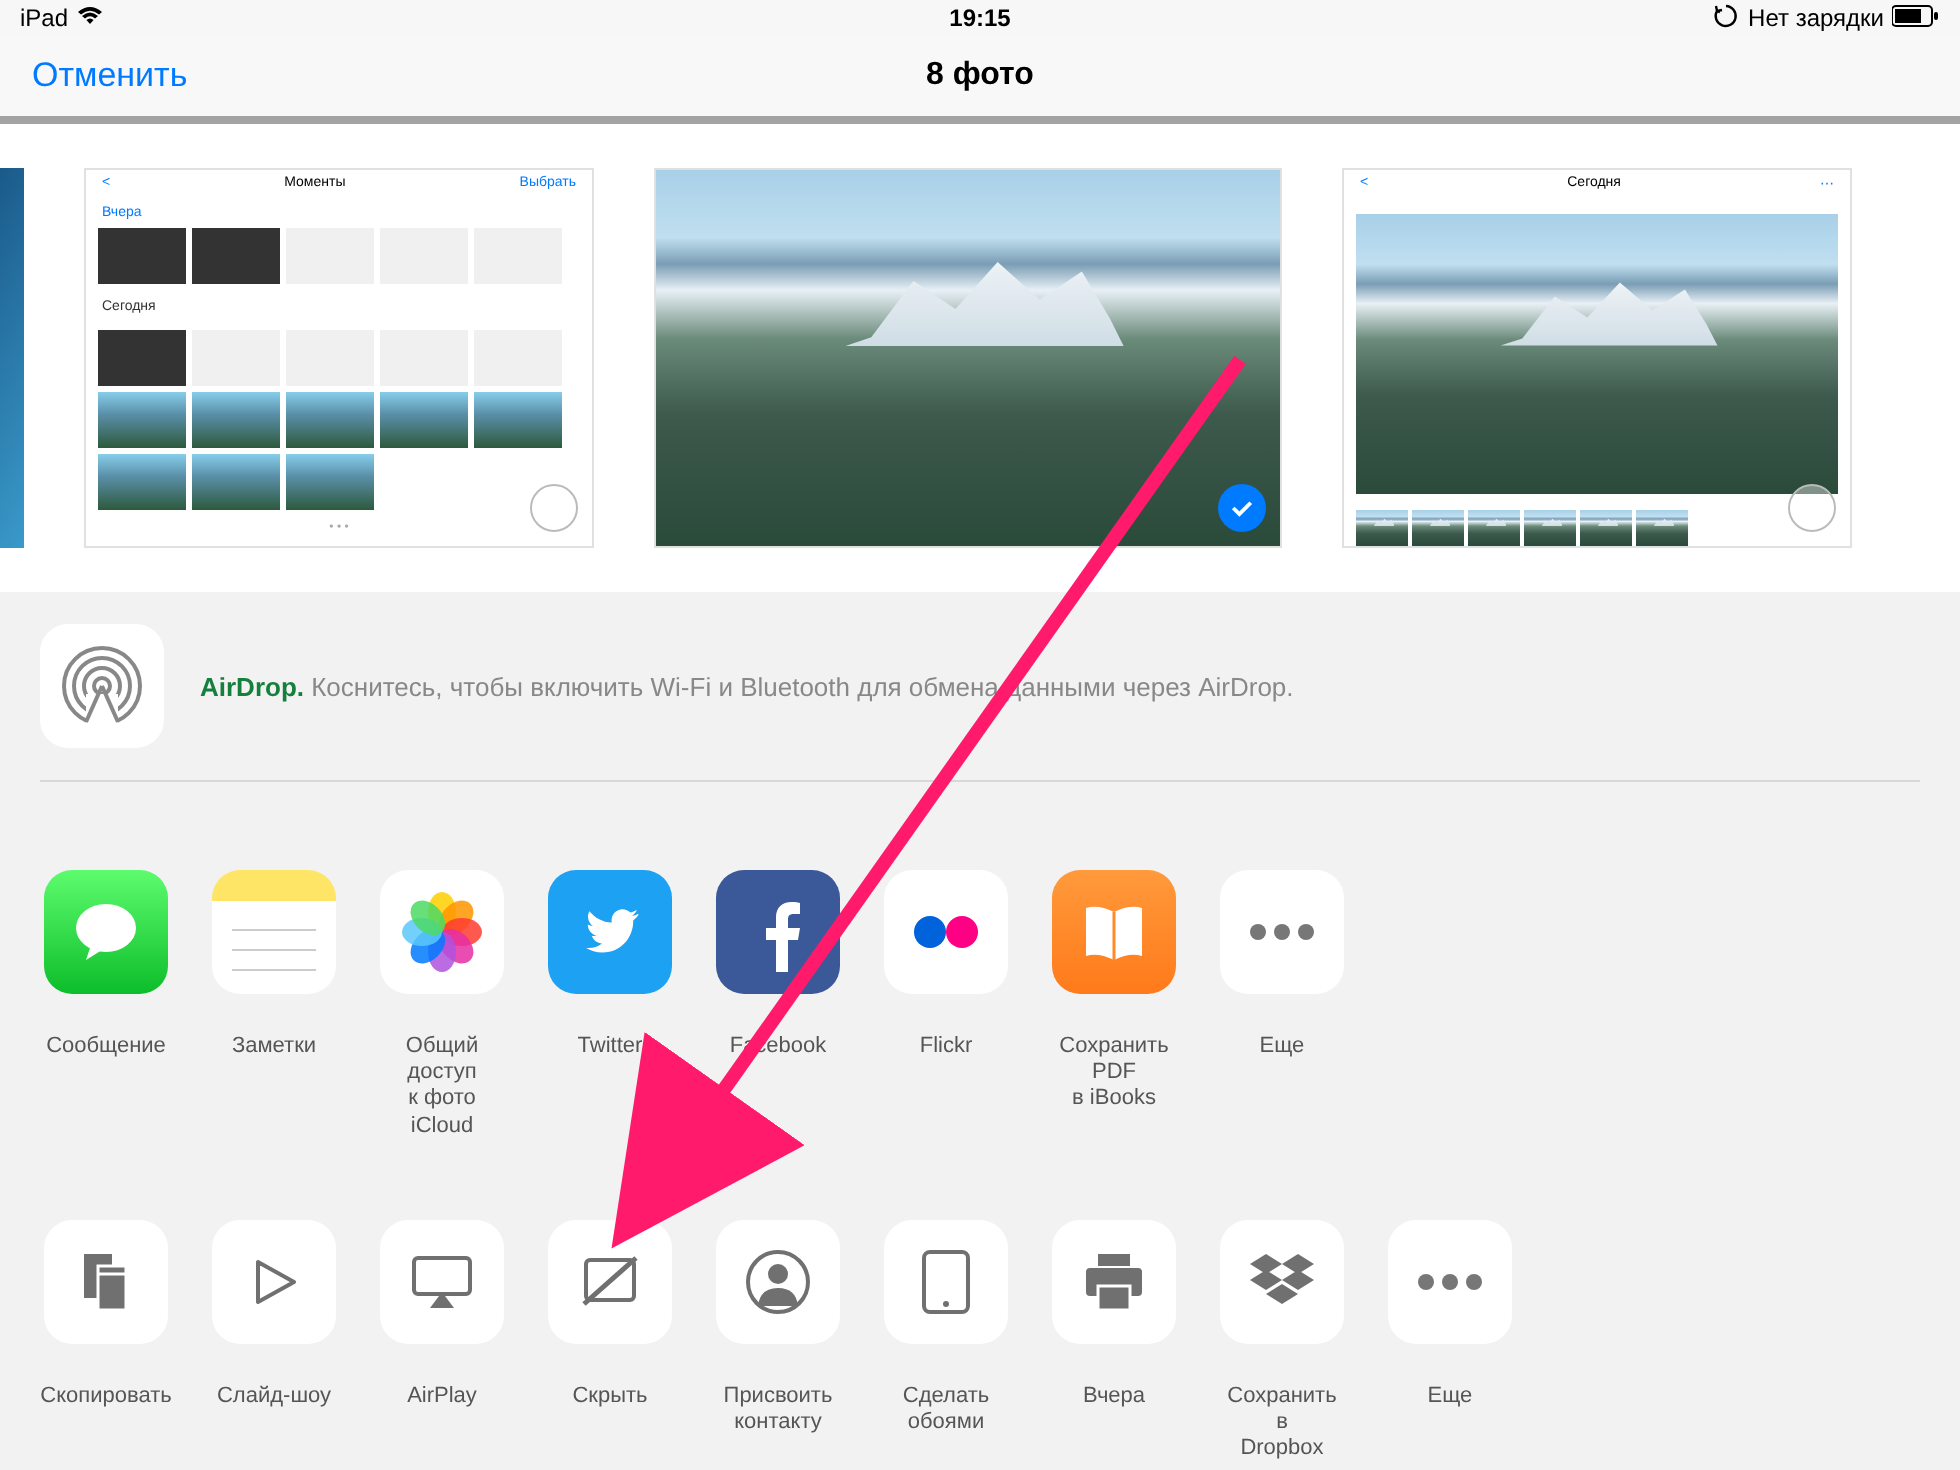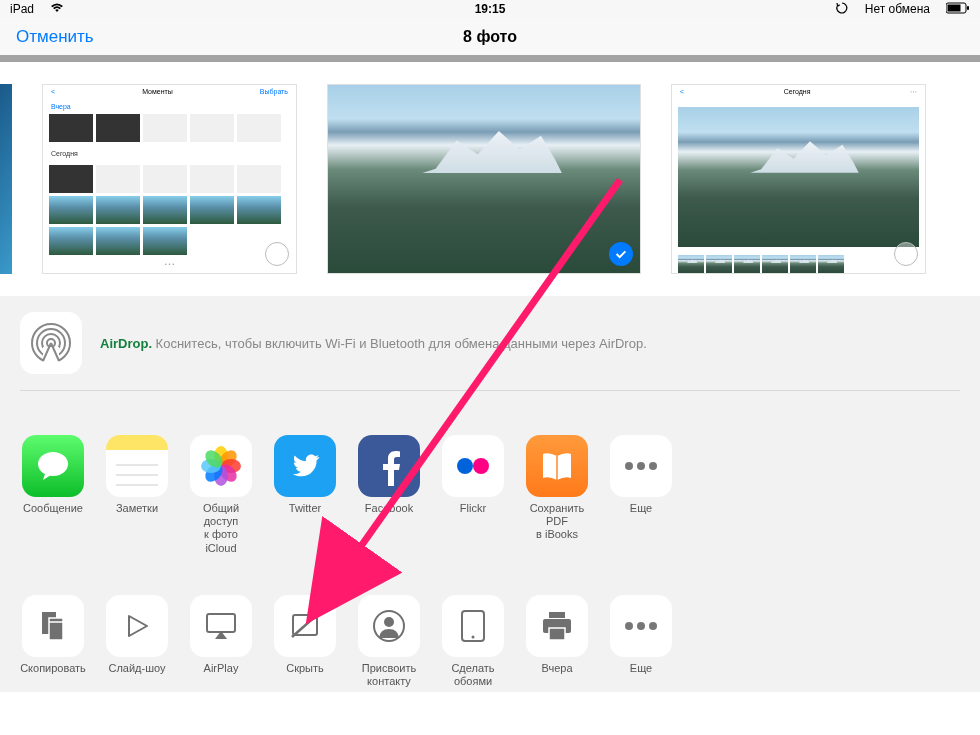--- a/index.html
+++ b/index.html
@@ -1,22 +1,22 @@
 <!DOCTYPE html>
 <html><head>
 <meta charset="utf-8">
 <style>
 * { margin: 0; padding: 0; box-sizing: border-box; font-family: -apple-system, BlinkMacSystemFont, "Helvetica Neue", sans-serif; -webkit-font-smoothing: antialiased; }
 body { width: 980px; height: 735px; background: #fff; overflow: hidden; position: relative; }
 
 .status-bar { height: 18px; background: #f7f7f7; display: flex; justify-content: space-between; align-items: center; padding: 0 10px; font-size: 12px; color: #000; }
-.status-left, .status-right { display: flex; align-items: center; gap: 16px; }
+.status-left, .status-right { display: flex; align-items: center; gap: 4px; }
 .status-center { position: absolute; left: 50%; transform: translateX(-50%); font-weight: 700; }
 
-.nav-bar { height: 44px; display: flex; align-items: center; justify-content: space-between; padding: 0 16px; background: #f8f8f8; border-bottom: 7px solid #a3a3a3; }
+.nav-bar { height: 44px; display: flex; align-items: center; justify-content: space-between; padding: 0 16px; background: #f8f8f8; border-bottom: 4px solid #a3a3a3; }
 .nav-cancel { color: #007aff; font-size: 17px; cursor: pointer; }
 .nav-title { font-weight: 600; font-size: 16px; color: #000; position: absolute; left: 50%; transform: translateX(-50%); }
 
 .photo-strip { background: #fff; padding: 22px 0; display: flex; gap: 30px; overflow: hidden; padding-left: 0; }
 .photo-item { position: relative; flex-shrink: 0; }
 .photo-thumb { width: 255px; height: 190px; background: #fff; border: 1px solid #e0e0e0; position: relative; overflow: hidden; }
 .sel-circle { position: absolute; bottom: 8px; right: 8px; width: 24px; height: 24px; border-radius: 50%; }
 .sel-empty { border: 1.5px solid #bbb; background: rgba(255,255,255,.4); }
 .sel-checked { background: #007aff; display: flex; align-items: center; justify-content: center; }
 .sel-checked svg { width: 14px; height: 14px; }
@@ -38,21 +38,21 @@
 .sheet { background: #f2f2f2; }
 .airdrop-row { display: flex; align-items: center; gap: 18px; padding: 16px 20px; }
 .airdrop-icon { width: 62px; height: 62px; background: #fff; border-radius: 14px; display: flex; align-items: center; justify-content: center; }
 .airdrop-text { font-size: 13px; color: #888; }
 .airdrop-text b { font-weight: 600; color: #15803d; }
 
 .divider { height: 1px; background: #d8d8d8; margin: 0 20px; }
 .sheet-gap { height: 30px; }
 
 .app-row, .action-row { display: flex; gap: 22px; padding: 14px 22px 4px; }
-.app-item, .action-item { width: 62px; display: flex; flex-direction: column; align-items: center; gap: 5px; cursor: pointer; }
+.app-item, .action-item { width: 62px; display: flex; flex-direction: column; align-items: center; gap: 20px; cursor: pointer; }
 .app-icon { width: 62px; height: 62px; border-radius: 14px; display: flex; align-items: center; justify-content: center; position: relative; overflow: hidden; }
 .app-label { font-size: 11px; color: #555; text-align: center; line-height: 1.2; max-width: 72px; white-space: pre-line; }
 .action-icon { width: 62px; height: 62px; border-radius: 14px; background: #fff; display: flex; align-items: center; justify-content: center; }
 
 .bg-messages { background: linear-gradient(180deg, #5dfc6e, #0dbd2a); }
 .bg-mail { background: linear-gradient(180deg, #1d8dfc, #1865e8); }
 .bg-photos { background: #fff; }
 .bg-notes { background: linear-gradient(180deg, #ffe566 0%, #ffe566 25%, #fff 25%, #fff 100%); }
 .bg-twitter { background: #1da1f2; }
 .bg-facebook { background: #3b5998; }
@@ -75,21 +75,21 @@
         </svg>
     </span>
   </div>
   <div class="status-center">19:15</div>
   <div class="status-right">
     <span>
       <svg width="14" height="14" viewBox="0 0 14 14">
           <path d="M7 2 A5 5 0 1 1 2.5 4.5 L4 5 M2 2 L2.5 4.5 L5 4" fill="none" stroke="#000" stroke-width="1.2"></path>
         </svg>
     </span>
-    <span>Нет обмена</span>
+    <span>Нет зарядки</span>
     <span>
       <svg width="24" height="12" viewBox="0 0 24 12">
           <rect x="0" y="1" width="20" height="10" rx="2" fill="none" stroke="#000" stroke-width="1"></rect>
           <rect x="21" y="4" width="2" height="4" rx="1" fill="#000"></rect>
           <rect x="1.5" y="2.5" width="13" height="7" fill="#000"></rect>
         </svg>
     </span>
   </div>
 </div>
 
@@ -353,20 +353,29 @@
       <div class="action-icon">
         <svg width="34" height="32" viewBox="0 0 34 32">
             <rect x="9" y="2" width="16" height="6" fill="#707070"></rect>
             <rect x="3" y="9" width="28" height="14" rx="2" fill="#707070"></rect>
             <rect x="9" y="18" width="16" height="12" fill="#707070" stroke="#fff" stroke-width="1.5"></rect>
           </svg>
       </div>
       <div class="app-label">Вчера</div>
     </div>
 
+    <div class="action-item">
+      <div class="action-icon">
+        <svg width="36" height="32" viewBox="0 0 36 32">
+            <path d="M10 2 L18 7 L10 12 L2 7 Z M26 2 L34 7 L26 12 L18 7 Z M2 15 L10 10 L18 15 L10 20 Z M18 15 L26 10 L34 15 L26 20 Z M10 22 L18 17 L26 22 L18 27 Z" fill="#707070"></path>
+          </svg>
+      </div>
+      <div class="app-label">Сохранить в
+Dropbox</div>
+    </div>
 
     <div class="action-item">
       <div class="action-icon">
         <svg width="36" height="10" viewBox="0 0 36 10">
             <circle cx="6" cy="5" r="4" fill="#777"></circle>
             <circle cx="18" cy="5" r="4" fill="#777"></circle>
             <circle cx="30" cy="5" r="4" fill="#777"></circle>
           </svg>
       </div>
       <div class="app-label">Еще</div>

